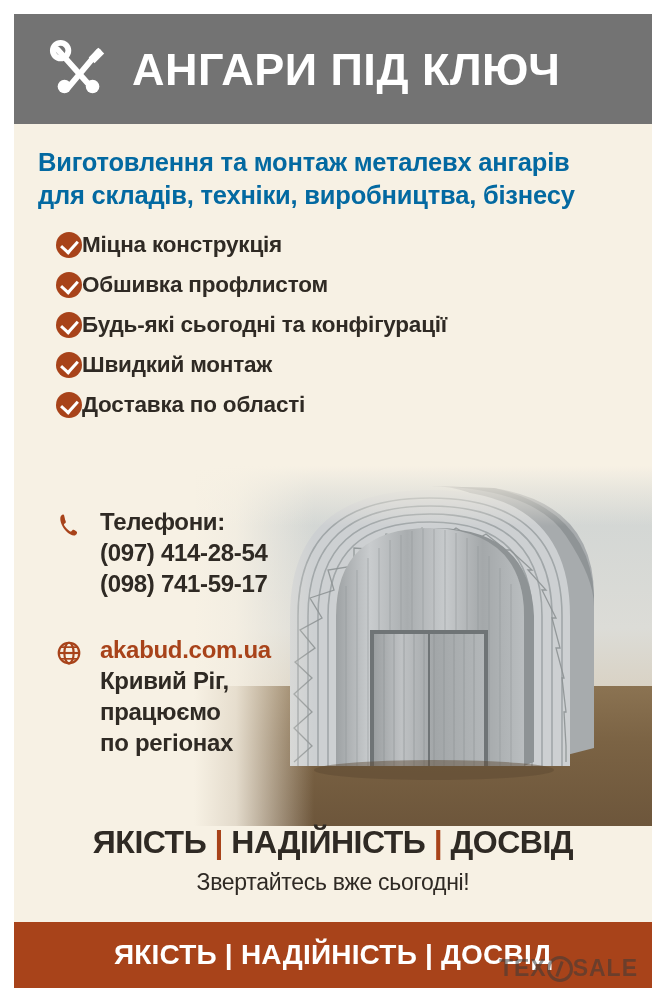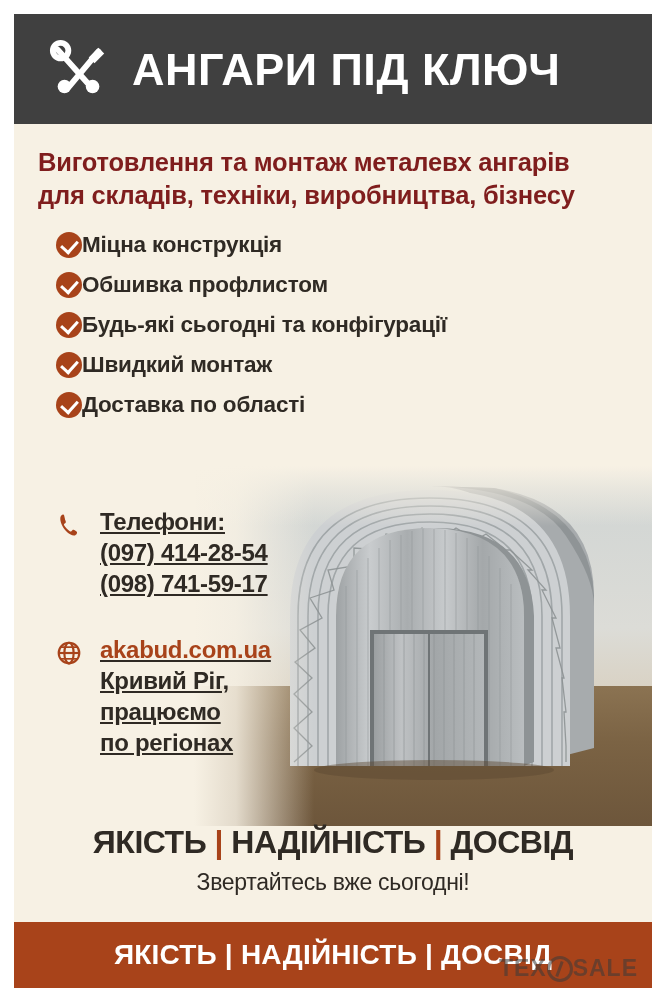--- a/index.html
+++ b/index.html
@@ -14,39 +14,39 @@
     width: 666px; height: 1000px;
     background: #f7f1e4;
     border: 14px solid #ffffff;
     border-bottom-width: 12px;
     overflow: hidden;
   }
   
   .header {
     position: relative;
     height: 110px;
-    background: #404040;
+    background: #737373;
     display: flex;
     align-items: center;
     padding-left: 34px;
     gap: 22px;
   }
   .wrench-icon { width: 62px; height: 62px; flex: none; }
   .header-title {
     color: #ffffff;
     font-size: 45px;
     font-weight: bold;
     letter-spacing: 0.5px;
     white-space: nowrap;
     line-height: 1;
   }
   
   .subtitle {
     margin: 22px 24px 0 24px;
-    color: #7f1d1d;
+    color: #0369a1;
     font-size: 25.5px;
     font-weight: bold;
     line-height: 1.30;
     letter-spacing: -0.2px;
   }
   
   .features {
     margin: 20px 0 0 42px;
     list-style: none;
   }
@@ -109,21 +109,20 @@
   }
   .contact-row { display: flex; gap: 14px; }
   .contact-row + .contact-row { margin-top: 34px; }
   .contact-icon { width: 30px; flex: none; padding-top: 6px; }
   .contact-text {
     color: #2f2a24;
     font-size: 24px;
     font-weight: bold;
     line-height: 1.30;
     letter-spacing: -0.3px;
-    text-decoration: underline;
   }
   .contact-text .site { color: #a8431a; }
   
   .slogan {
     position: absolute;
     left: 0; right: 0; top: 810px;
     text-align: center;
   }
   .slogan-main {
     color: #2f2a24;

